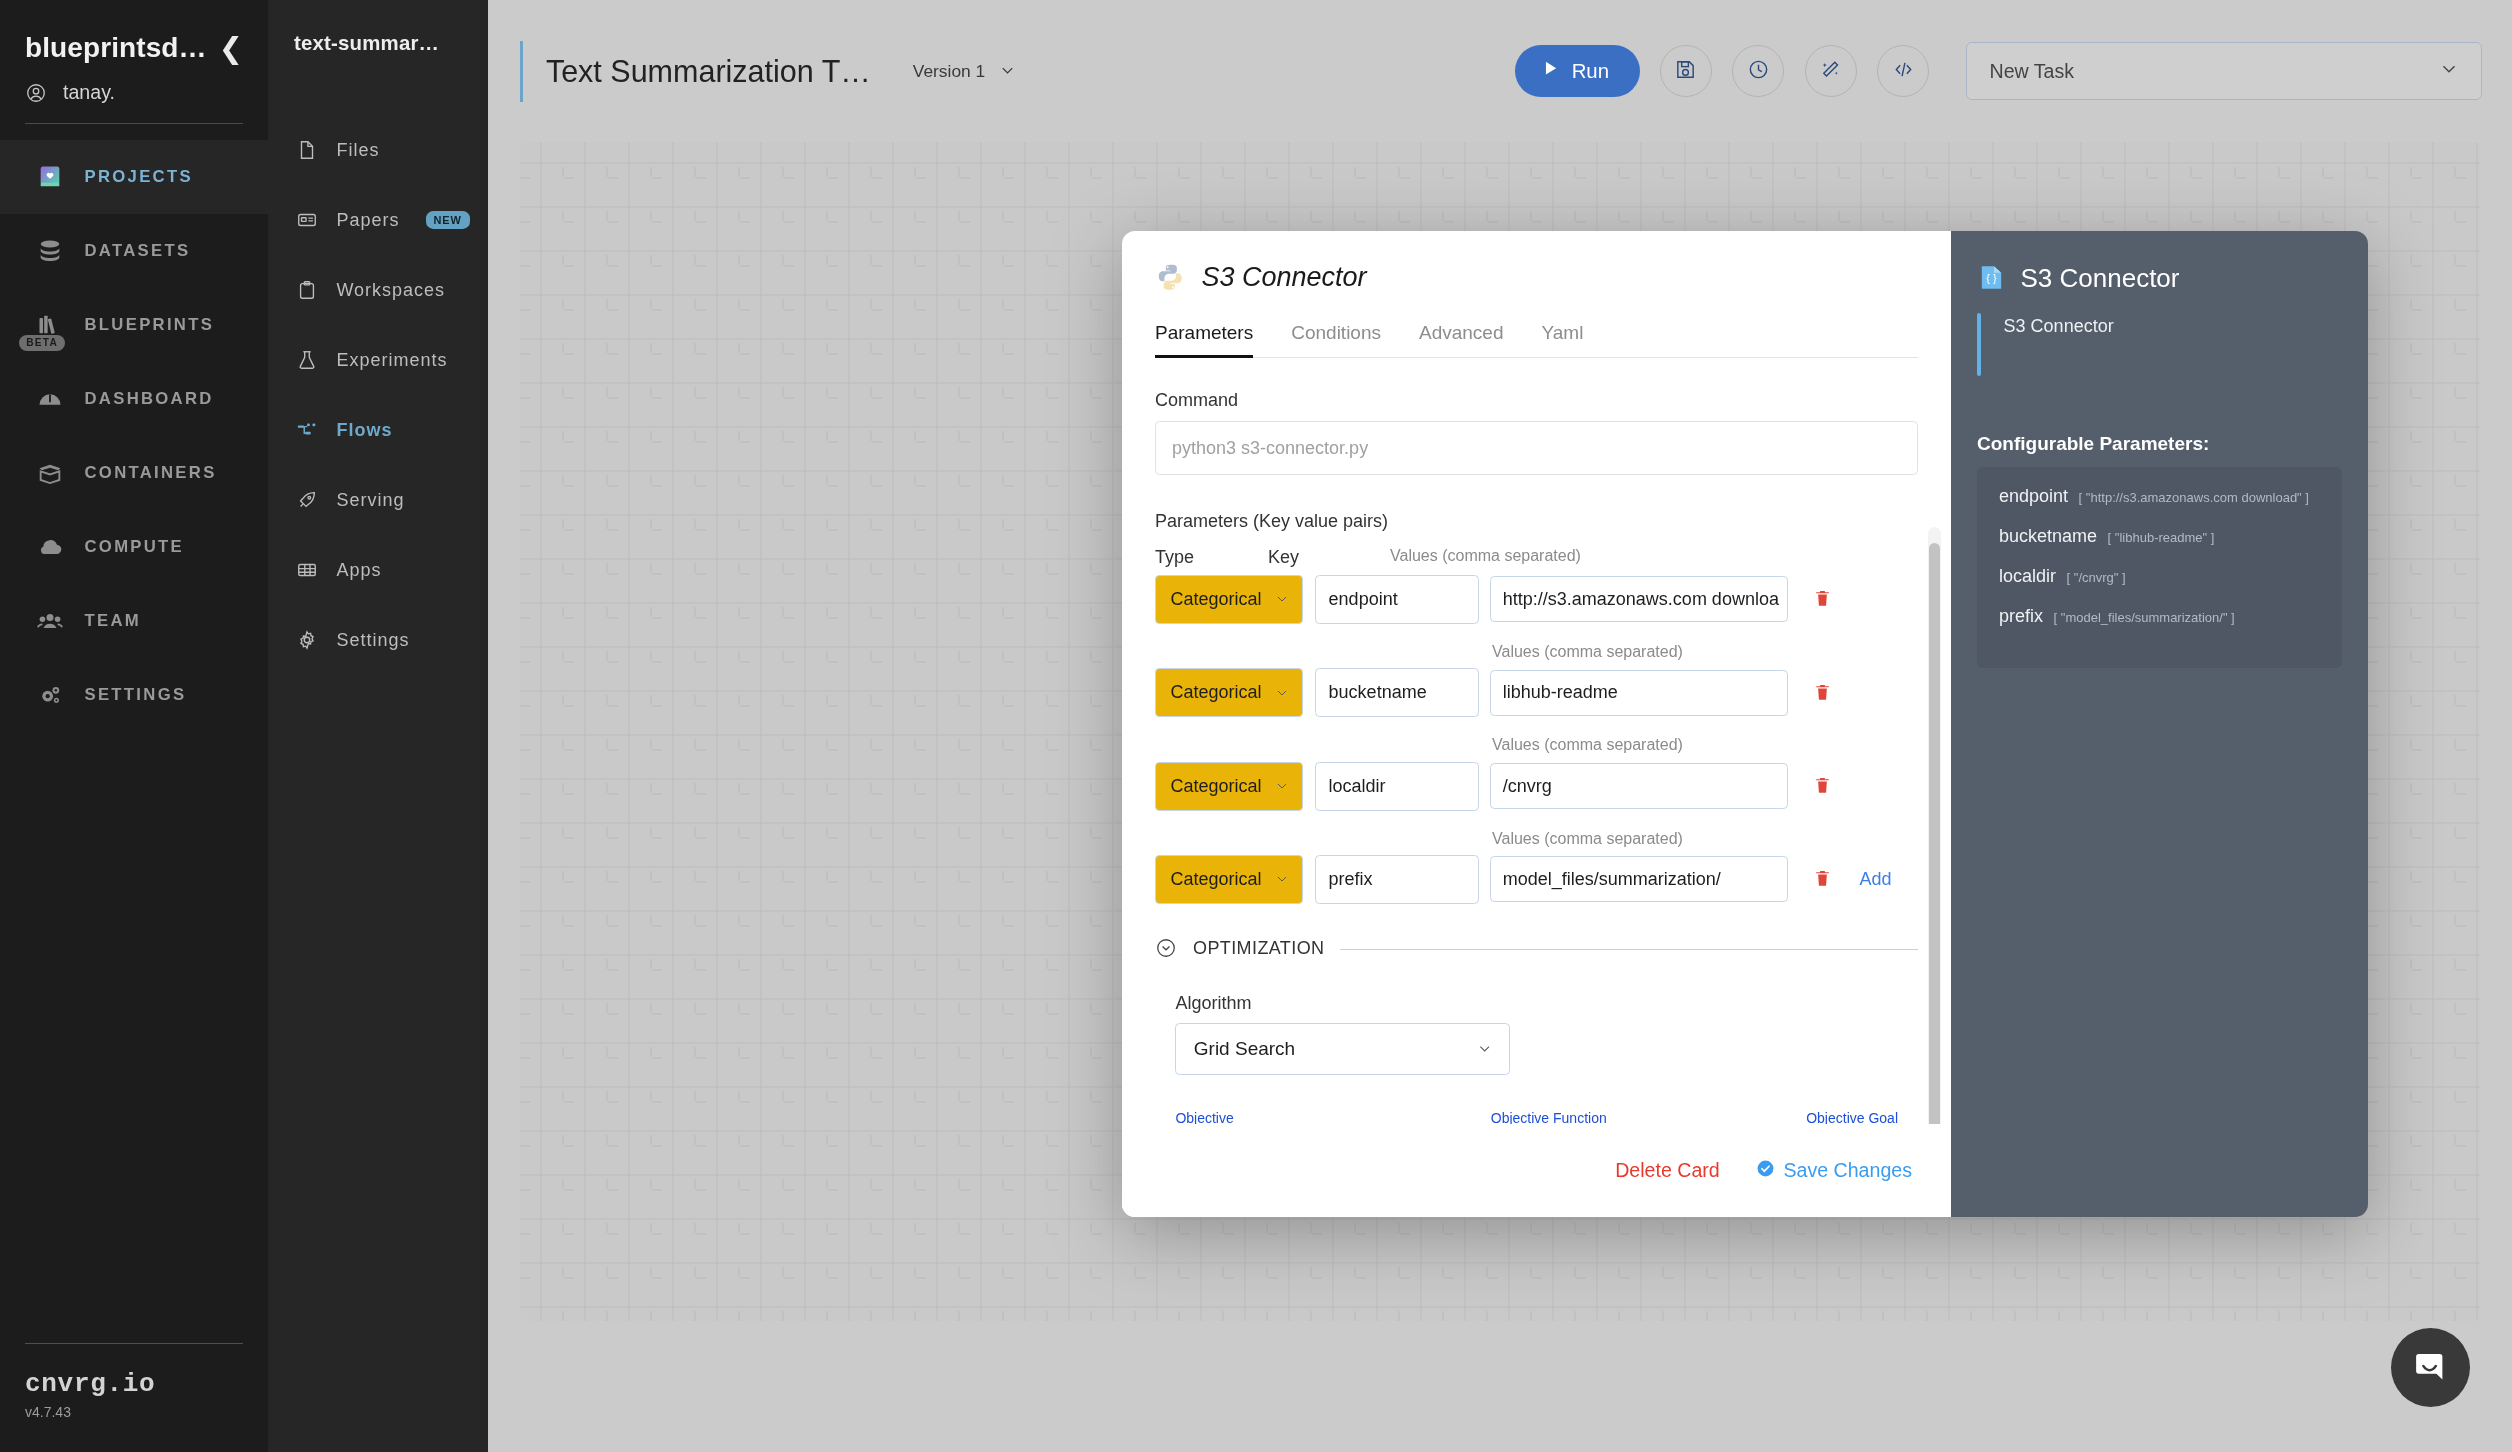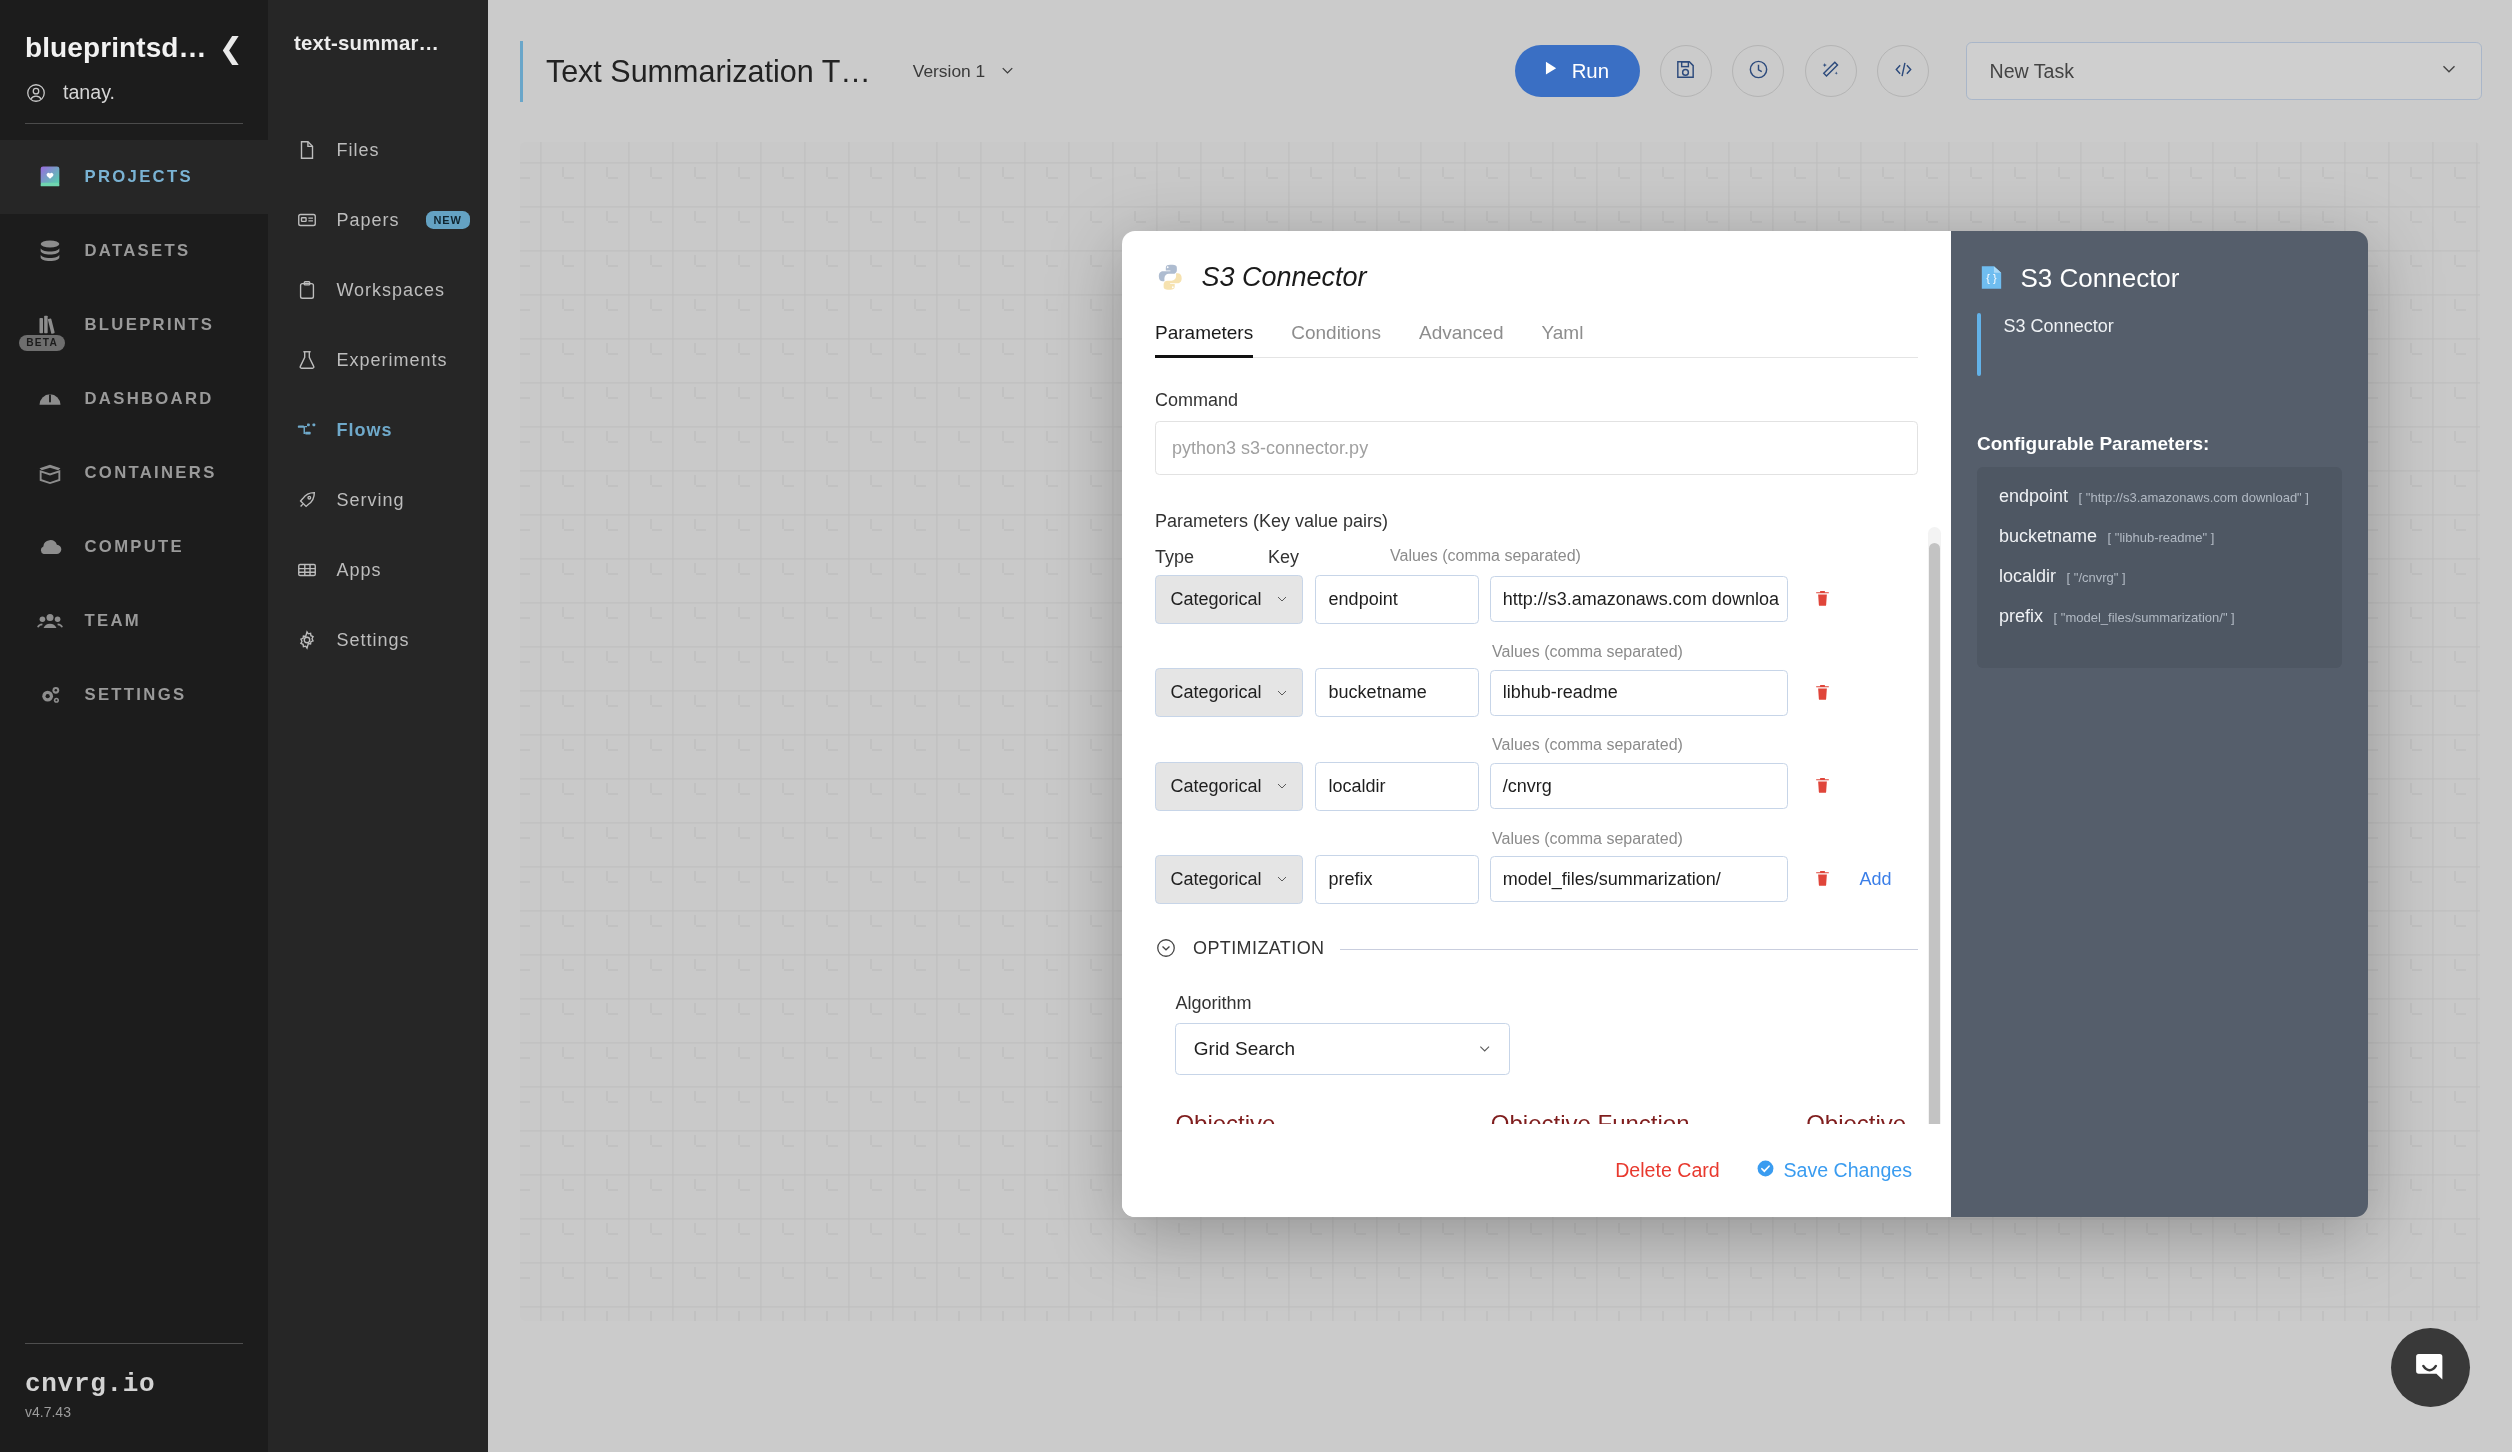--- a/index.html
+++ b/index.html
@@ -151,21 +151,21 @@
 
   .col-heads { display: flex; margin-top: 14.5px; }
   .ch-type { width: 113px; font-size: 18px; color: #333; }
   .ch-key { width: 122px; font-size: 18px; color: #333; }
   .ch-val { font-size: 16px; color: #8b8b8b; }
 
   .param-row { display: flex; align-items: center; gap: 11.6px; margin-top: 7.3px; }
   .sel-box {
     width: 148px; height: 49px; border: 0.7px solid #c7d5e8; border-radius: 4.4px;
     display: flex; align-items: center; justify-content: space-between;
-    padding: 0 11.6px 0 14.5px; font-size: 18px; color: #1e1e1e; background: #e5e5e5; cursor: pointer;
+    padding: 0 11.6px 0 14.5px; font-size: 18px; color: #1e1e1e; background: #eab308; cursor: pointer;
   }
   .key-box {
     width: 164px; height: 49px; border: 0.7px solid #c7d5e8; border-radius: 4.4px;
     display: flex; align-items: center; padding: 0 13px; font-size: 18px; color: #1e1e1e; background:#fff;
   }
   .val-box {
     width: 298px; height: 46px; border: 0.7px solid #c7d5e8; border-radius: 4.4px;
     display: flex; align-items: center; padding: 0 11.6px; font-size: 18px; color: #1e1e1e;
     white-space: nowrap; overflow: hidden; background:#fff;
   }
@@ -180,21 +180,21 @@
   .algo-label { font-size: 18px; color: #333; margin-top: 32px; margin-left: 20.4px; }
   .algo-sel {
     margin-left: 20.4px; width: 335px; height: 52px; border: 0.7px solid #c7d5e8; border-radius: 4.4px;
     display: flex; align-items: center; justify-content: space-between; padding: 0 16px 0 17.4px;
     font-size: 19px; color: #1e1e1e; margin-top: 8.7px; background:#fff; cursor:pointer;
   }
   .obj-row { display: flex; margin-top: 35px; margin-left: 20.4px; gap: 17.4px; }
   .obj-col-a { width: 298px; }
   .obj-col-b { width: 298px; }
   .obj-col-c { width: 109px; }
-  .obj-label { font-size: 24px; color: #7f1d1d; }
+  .obj-label { font-size: 14px; color: #1d4ed8; }
 
   .modal-scrollbar {
     position: absolute; right: 10.2px; top: 169px; width: 13px; height: 727px;
     background: #f3f3f3; border-radius: 7.3px;
   }
   .modal-scrollthumb {
     position: absolute; left: 1.5px; top: 16px; width: 10.2px; height: 683px;
     background: #c3c3c3; border-radius: 7.3px; cursor: pointer;
   }
 

